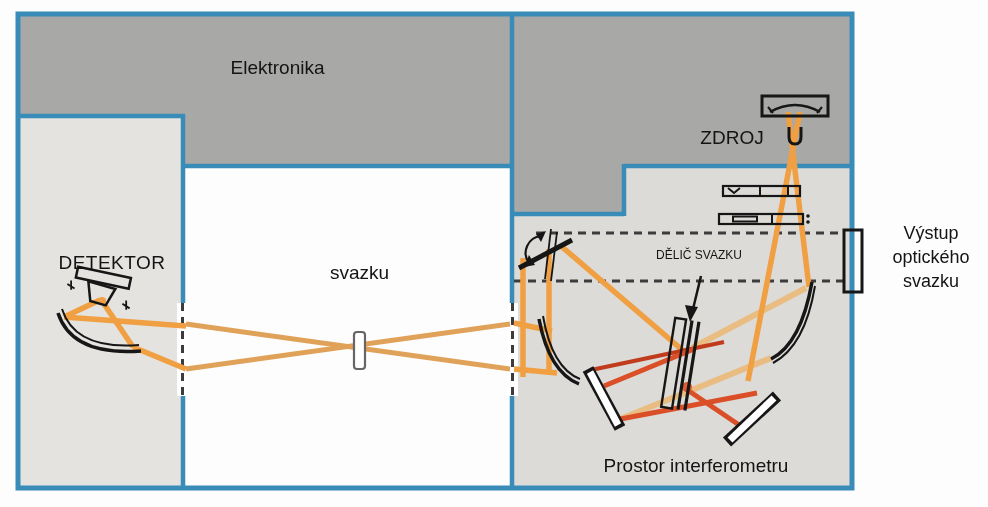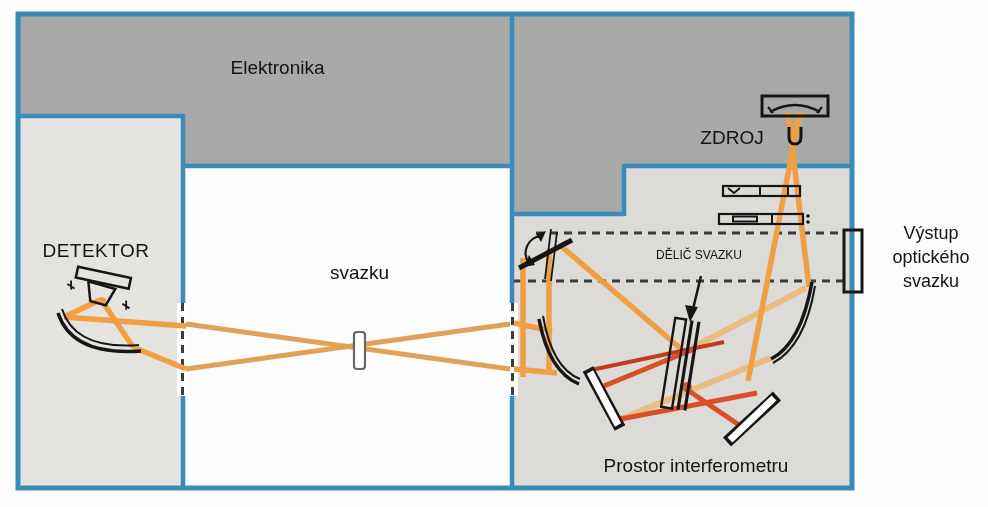--- a/index.html
+++ b/index.html
@@ -161,21 +161,21 @@
 
     <g>
       <line class="optic" stroke-width="2.5" x1="701" y1="276" x2="693" y2="309"></line>
       <path fill="var(--outline_black)" d="M690,322 L685,305 L698,307 Z"></path>
     </g>
   </g>
 </svg>
 
 <div class="lbl" style="left:175px;top:57px;width:205px;">Elektronika</div>
 
-<div class="lbl" style="left:20px;top:240px;width:152px;letter-spacing:.5px;">DETEKTOR</div>
+<div class="lbl" style="left:20px;top:252px;width:152px;letter-spacing:.5px;padding-left:16px;">DETEKTOR</div>
 
 <div class="lbl" style="left:272px;top:262px;width:175px;">
   <div>svazku</div>
 </div>
 
 <div class="lbl" style="left:688px;top:127px;width:88px;">ZDROJ</div>
 
 <div class="lbl" style="left:610px;top:248px;width:178px;font-size:12px;">DĚLIČ SVAZKU</div>
 
 <div class="lbl" style="left:874px;top:222px;width:114px;font-size:18px;line-height:1.32;">

